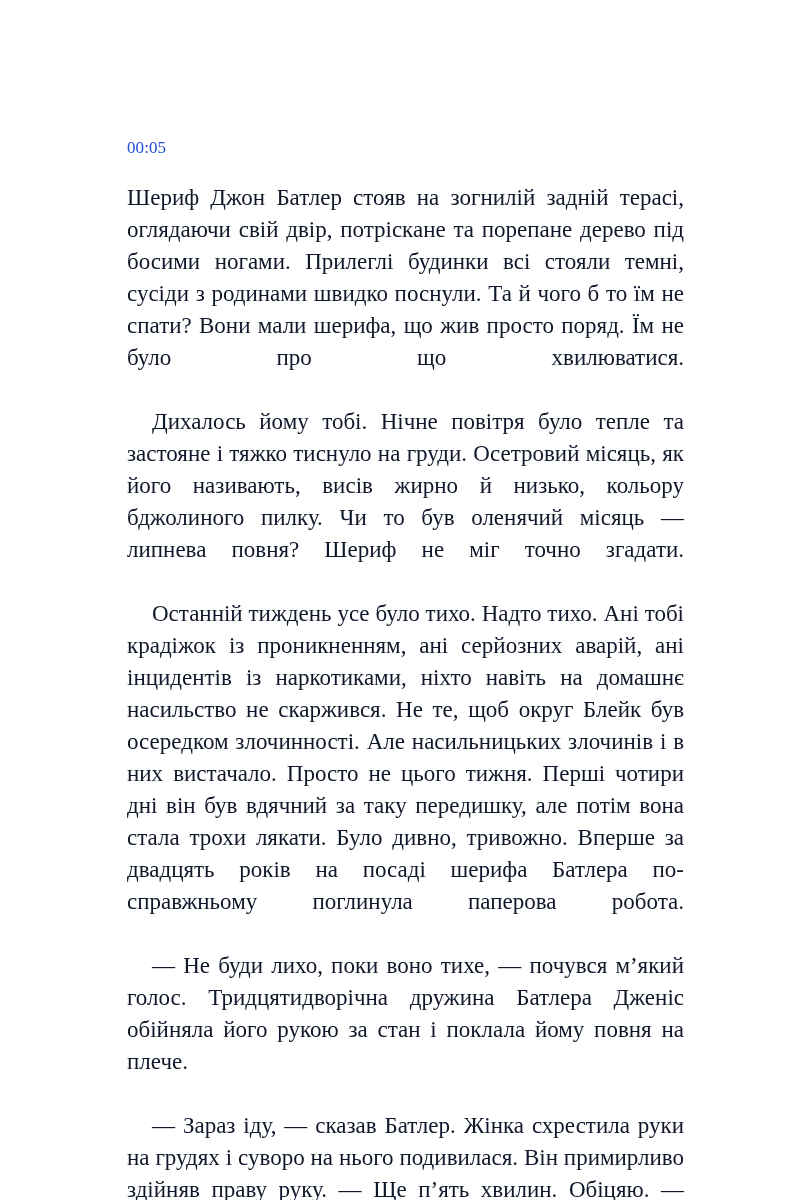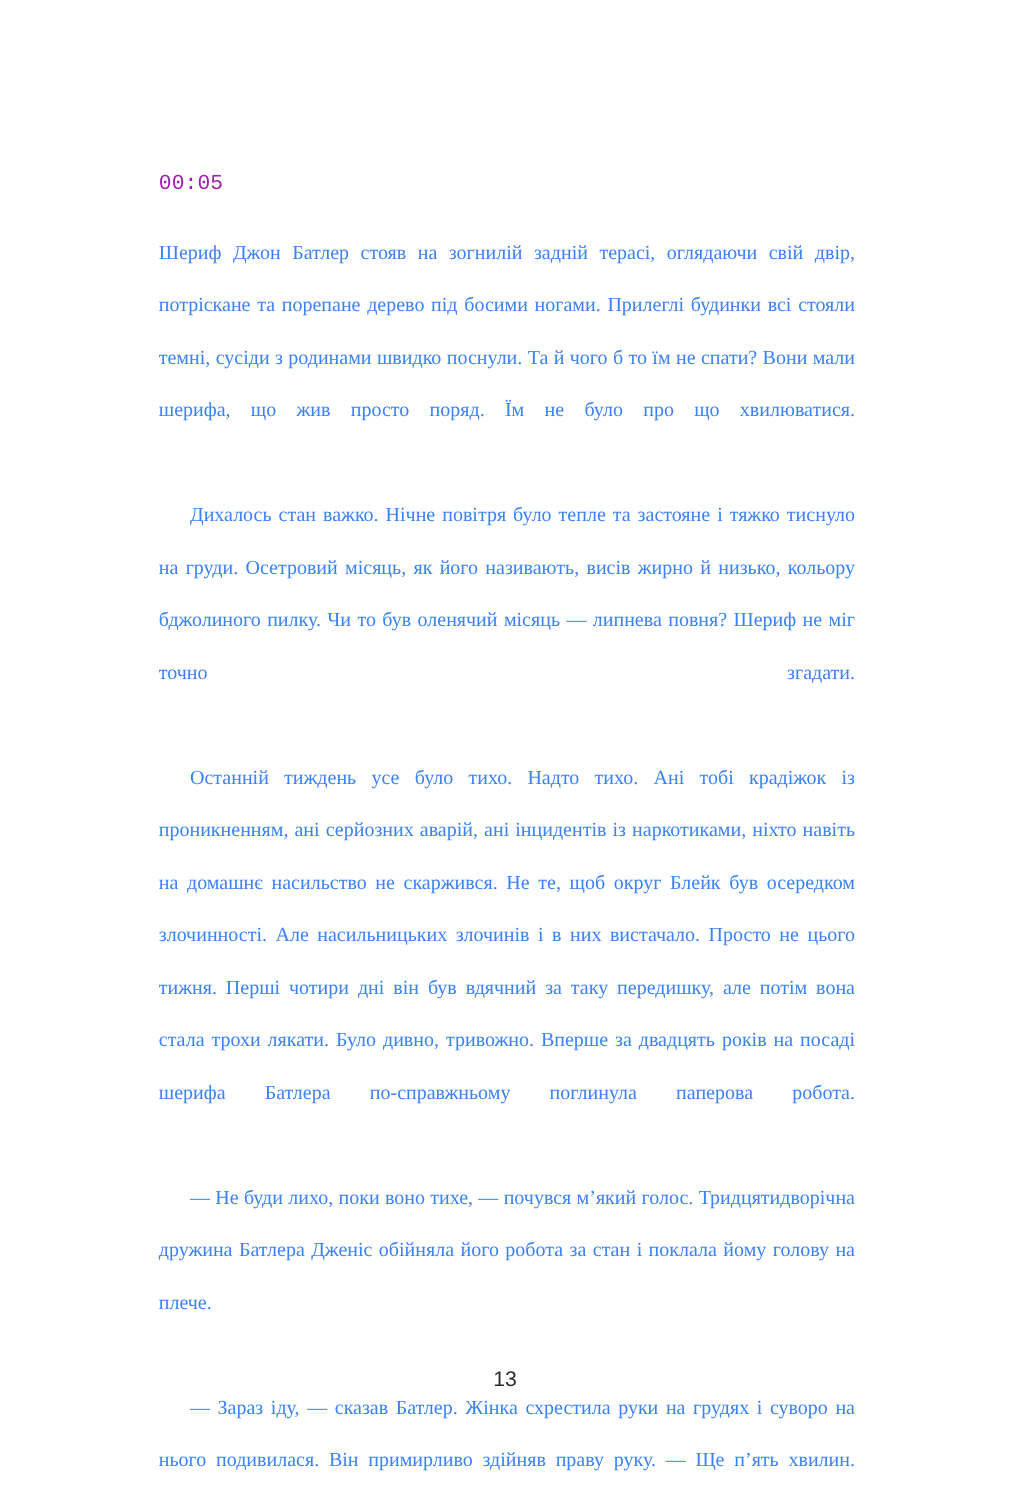--- a/index.html
+++ b/index.html
@@ -21,41 +21,41 @@
     position: absolute;
     inset: 0;
     background: #ffffff;
   }
 
   
   .running-head {
     position: absolute;
     left: 127px;
     top: 138px;
-    font-family: Liberation Mono, monospace;
+    font-family: Liberation Serif, serif;
     font-size: 17px;
     line-height: 20px;
     letter-spacing: 0.1px;
-    color: #a21caf;
+    color: #1d4ed8;
     white-space: pre;
   }
 
   
   .text-block {
     position: absolute;
     left: 127px;
     top: 182px;
     width: 557px;
   }
 
   .para {
     margin: 0;
-    font-size: 16px;
-    line-height: 42px;
-    color: #3b82f6;
+    font-size: 23px;
+    line-height: 32px;
+    color: #0f172a;
     text-align: justify;
     text-justify: inter-word;
     hyphens: manual;
     -webkit-hyphens: manual;
     word-spacing: -0.1px;
   }
 
   .para.first {
     text-indent: 0;
   }
@@ -84,21 +84,20 @@
 </style>
 </head>
 <body>
 
 <div class="page">
 
   <div class="running-head">00:05</div>
 
   <div class="text-block">
     <p class="para first">Шериф Джон Батлер стояв на зогнилій задній терасі, оглядаючи свій двір, потріскане та порепане дерево під босими ногами. Прилеглі будинки всі стояли темні, сусіди з родинами швидко поснули. Та й чого б то їм не спати? Вони мали шерифа, що жив просто поряд. Їм не було про що хвилюватися.</p>
-    <p class="para indent">Дихалось стан важко. Нічне повітря було тепле та застояне і тяжко тиснуло на груди. Осетровий місяць, як його називають, висів жирно й низько, кольору бджолиного пилку. Чи то був оленячий місяць — липнева повня? Шериф не міг точно згадати.</p>
+    <p class="para indent">Дихалось йому тобі. Нічне повітря було тепле та застояне і тяжко тиснуло на груди. Осетровий місяць, як його називають, висів жирно й низько, кольору бджолиного пилку. Чи то був оленячий місяць — липнева повня? Шериф не міг точно згадати.</p>
     <p class="para indent">Останній тиждень усе було тихо. Надто тихо. Ані тобі крадіжок із проникненням, ані серйозних аварій, ані інцидентів із наркотиками, ніхто навіть на домашнє насильство не скаржився. Не те, щоб округ Блейк був осередком злочинності. Але насильницьких злочинів і в них вистачало. Просто не цього тижня. Перші чотири дні він був вдячний за таку передишку, але потім вона стала трохи лякати. Було дивно, тривожно. Вперше за двадцять років на посаді шерифа Батлера по-справжньому поглинула паперова робота.</p>
-    <p class="para indent">— Не буди лихо, поки воно тихе, — почувся м’який голос. Тридцятидворічна дружина Батлера Дженіс обійняла його робота за стан і поклала йому голову на плече.</p>
+    <p class="para indent">— Не буди лихо, поки воно тихе, — почувся м’який голос. Тридцятидворічна дружина Батлера Дженіс обійняла його рукою за стан і поклала йому повня на плече.</p>
     <p class="para indent">— Зараз іду, — сказав Батлер. Жінка схрестила руки на грудях і суворо на нього подивилася. Він примирливо здійняв праву руку. — Ще п’ять хвилин. Обіцяю. — Дженіс неохоче повернулася до будинку.</p>
   </div>
 
-  <div class="folio">13</div>
 
 </div>
 
 </body></html>

